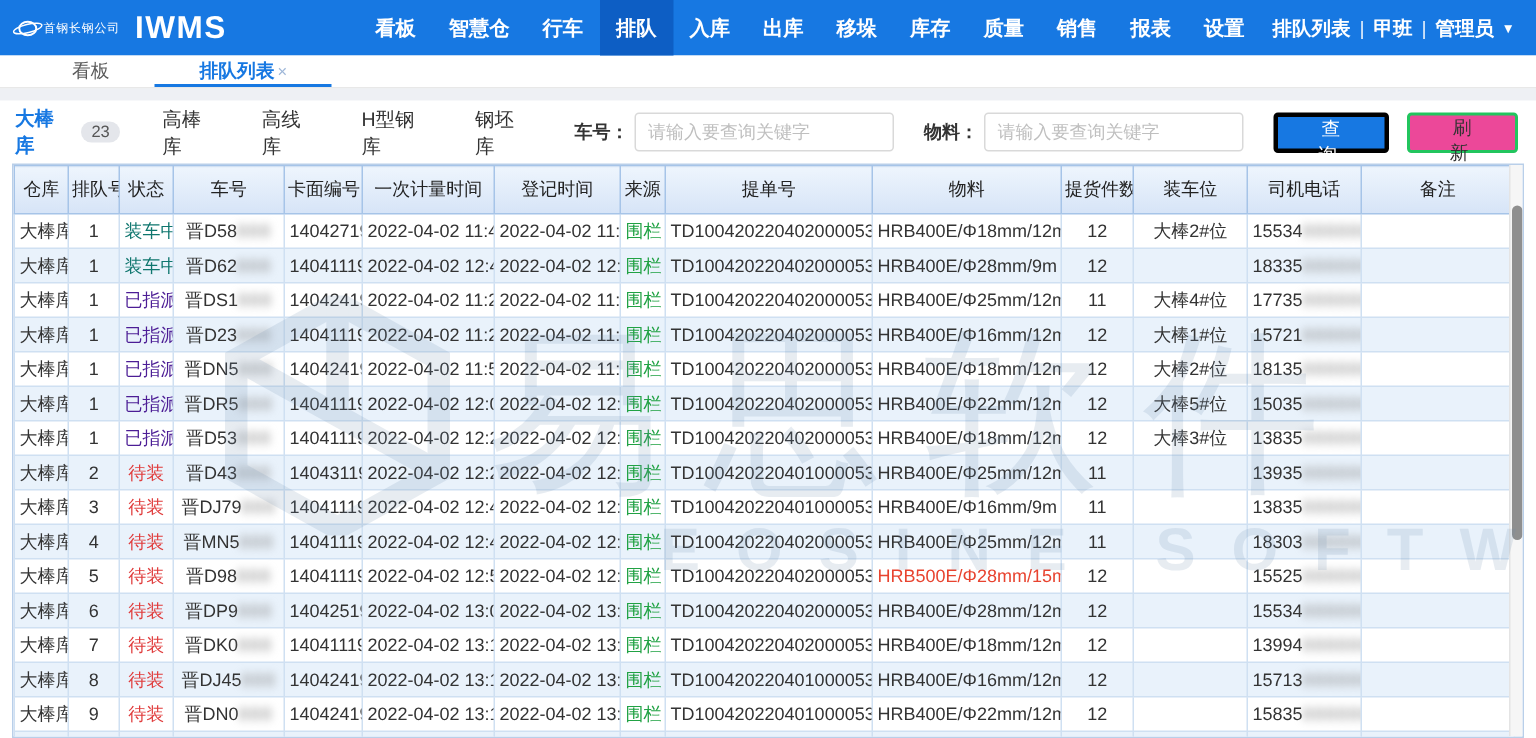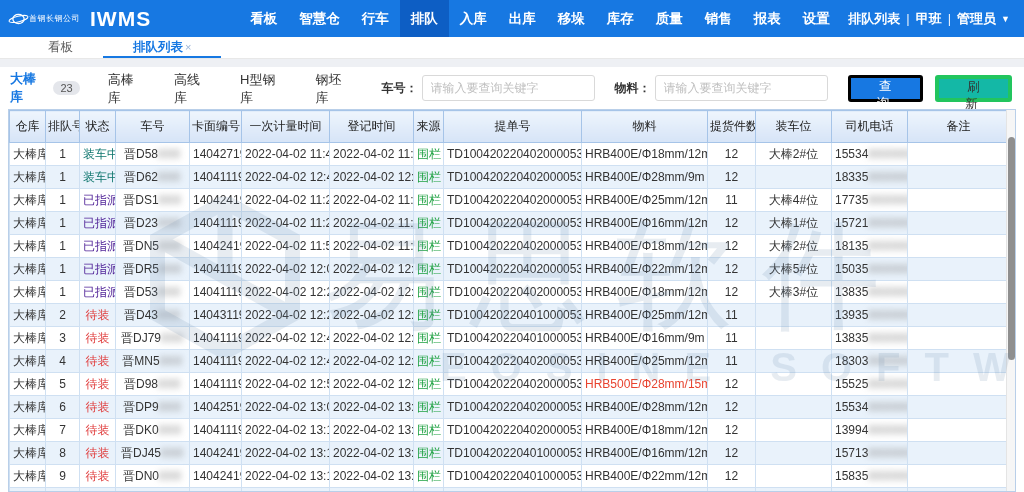--- a/index.html
+++ b/index.html
@@ -32,21 +32,21 @@
   .wh-tabs { display:flex; align-items:center; }
   .wh-tab { font-size:13px; color:#333; margin-right:28px; cursor:pointer; padding:10px 0 8px; display:flex; align-items:center; }
   .wh-tab.active { color:#1778e2; border-bottom:2px solid #1778e2; font-weight:600; }
   .badge { background:#e4e6eb; color:#555; border-radius:9px; font-size:11px; padding:1px 7px; margin-left:6px; font-weight:400; }
   .search-area { margin-left:auto; display:flex; align-items:center; }
   .f-label { font-size:12px; color:#333; font-weight:600; margin-right:4px; white-space:nowrap;text-align:center; }
   .f-input { width:174px; height:26px; border:1px solid #d9d9d9; border-radius:3px; font-size:12px; padding:0 8px; color:#333; margin-right:20px; outline:none; }
   .f-input::placeholder { color:#bfbfbf; }
   .btn { height:27px; border-radius:3px; font-size:12.5px; padding:0 14px; cursor:pointer; letter-spacing:4px; text-indent:4px; }
   .btn-primary { background:#1778e2; border:3px solid #000000; color:#fff; margin-right:12px; }
-  .btn-plain { background:#14b8a6; border:4px solid #22c55e; color:#333; margin-right:2px; }
+  .btn-plain { background:#ec4899; border:2px solid #22c55e; color:#333; margin-right:2px; }
 
   
   .table-wrap { position:relative; margin:0 8px; height:383px; overflow:hidden; border:1px solid #b9cfe9; background:#fff; }
   table { border-collapse:collapse; table-layout:fixed; width:1000px; }
   th { height:32px; background:linear-gradient(#eef5fd,#d6e4f7); border:1px solid #a6c4e8; font-size:12px; color:#222; font-weight:normal; padding:0 2px; white-space:nowrap; overflow:hidden;margin-left:28px; }
   td { height:23px; border:1px solid #cfe0f2; font-size:12px; color:#333; padding:0 3px; white-space:nowrap; overflow:hidden; text-align:center; }
   tr.alt td { background:#e9f2fb; }
   td.al { text-align:left; }
   .st-loading { color:#0f766e; }
   .st-assigned { color:#4c1d95; }

